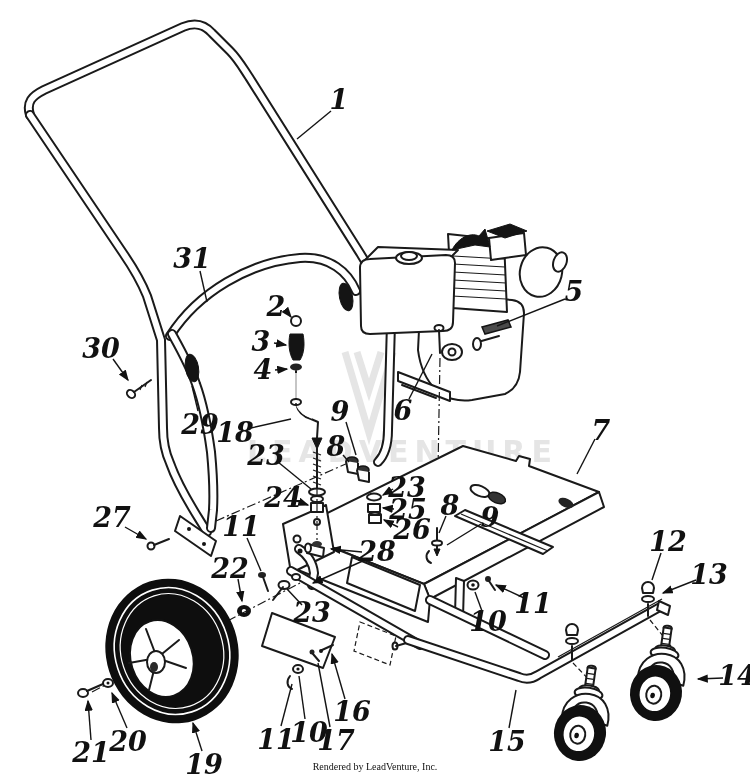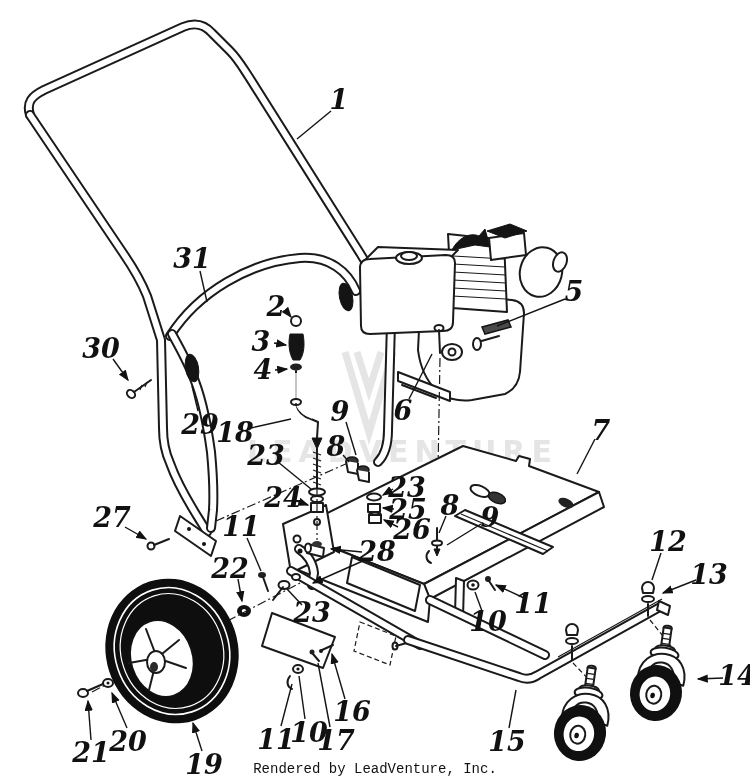--- a/index.html
+++ b/index.html
@@ -14,21 +14,21 @@
   .thin{stroke:#1a1a1a;stroke-width:1.2;fill:none;}
   .dashdot{stroke:#1a1a1a;stroke-width:1.2;fill:none;stroke-dasharray:9 3 2 3;}
   .dash{stroke:#1a1a1a;stroke-width:1.2;fill:none;stroke-dasharray:5 3;}
   .leader{stroke:#141414;stroke-width:1.4;fill:none;}
   .part-num{font-family:"DejaVu Serif","Liberation Serif",serif;font-style:italic;font-weight:700;
             font-size:27px;fill:#111;text-anchor:middle;}
   .wm-text{font-family:"DejaVu Sans","Liberation Sans",sans-serif;font-weight:700;font-size:30px;
            letter-spacing:6px;fill:#e5e5e5;}
   .wm-mark{stroke:#e5e5e5;stroke-width:7;fill:none;stroke-linejoin:miter;}
   #footer-credit{position:absolute;left:0;right:0;top:761px;text-align:center;
-                 font-family:Liberation Mono, monospace;font-size:14px;color:#111;}
+                 font-family:Liberation Serif, serif;font-size:10px;color:#111;}
 </style>
 </head>
 <body>
 
 <div id="stage">
 <svg id="diagram-svg" width="750" height="782" viewBox="0 0 750 782">
   <defs>
     <marker id="arrowhead" markerWidth="9" markerHeight="8" refX="7" refY="3" orient="auto">
       <path d="M0,0 L8,3 L0,6 Z" fill="#111"></path>
     </marker>

